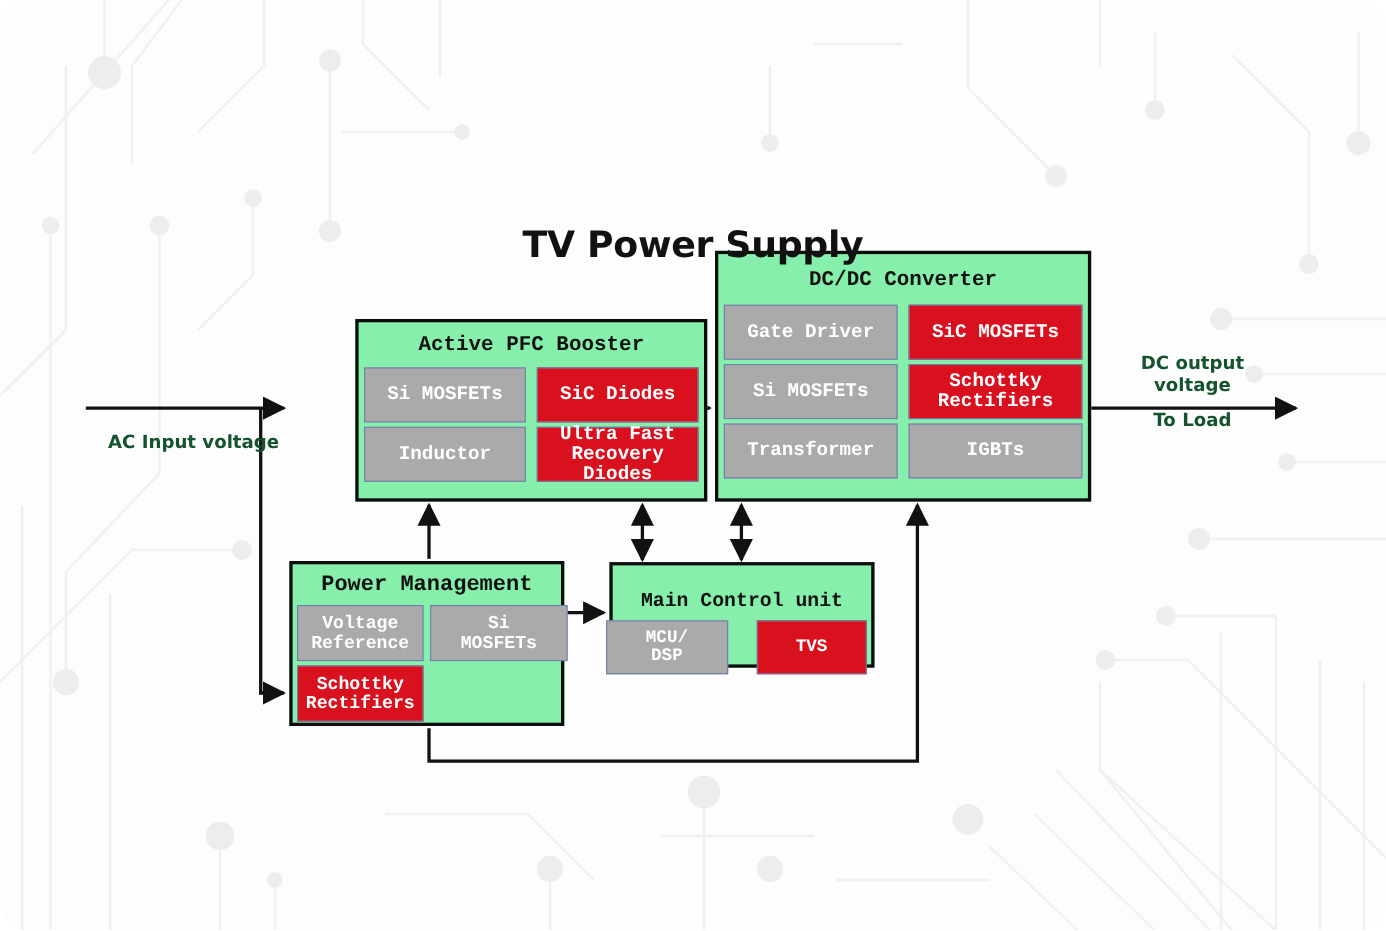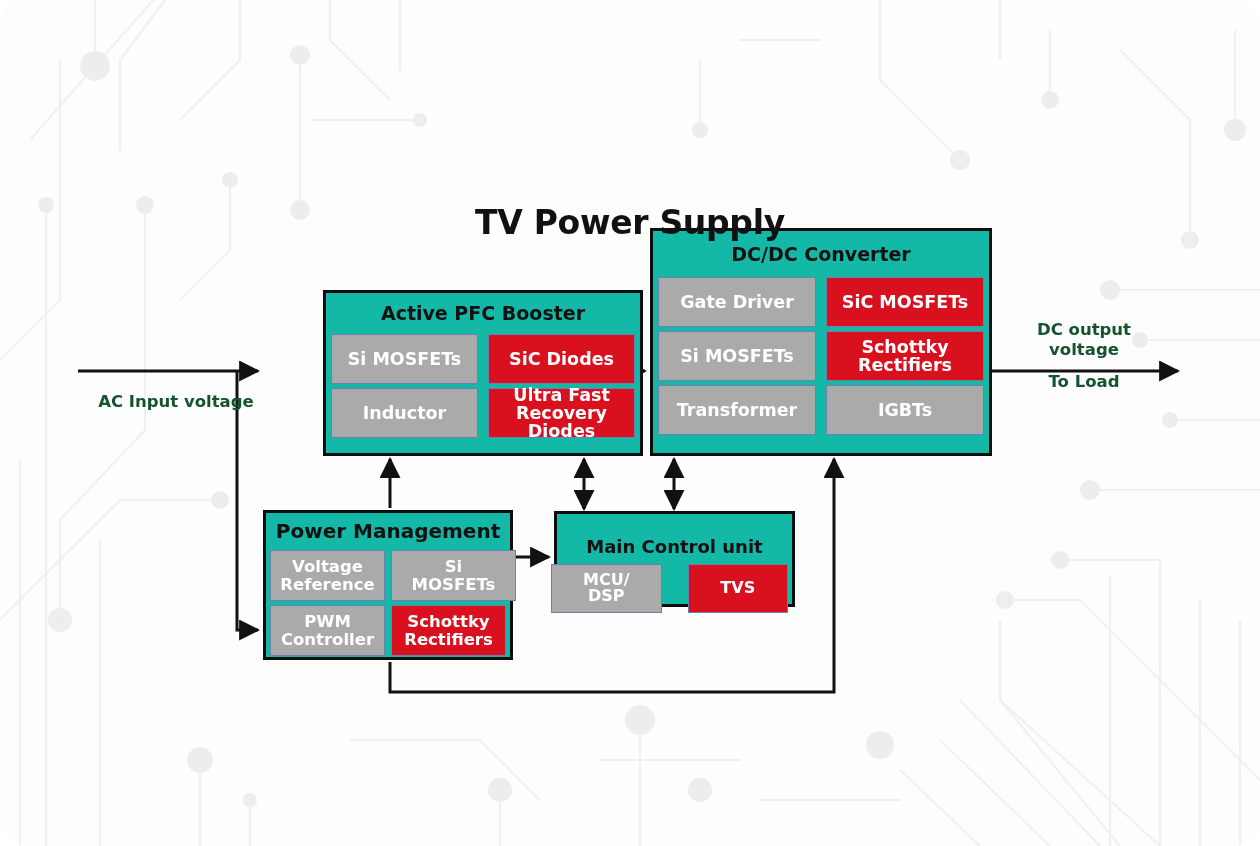--- a/index.html
+++ b/index.html
@@ -48,24 +48,25 @@
     font-weight: bold;
     letter-spacing: -0.3px;
     color: #111111;
     z-index: 3;
     margin-top: 48px;
   }
 
   
   .block {
     position: absolute;
-    background: #14b8a6;
+    background: #86efac;
     border: 3px solid #0d0d0d;
     box-sizing: border-box;
     z-index: 2;
+    font-family: Liberation Mono, monospace;
   }
   .block-title {
     text-align: center;
     font-size: 19px;
     font-weight: bold;
     color: #111111;
     line-height: 1.05;
   }
   .chip-grid {
     display: grid;
@@ -265,22 +266,20 @@
     </div>
   </div>
 
   <div class="block" id="block-pm">
     <div class="block-title">Power Management</div>
     <div class="chip-grid">
       <div class="chip gray">Voltage
 Reference</div>
       <div class="chip gray" id="chip-pm-simosfets">Si
 MOSFETs</div>
-      <div class="chip gray">PWM
-Controller</div>
       <div class="chip red">Schottky
 Rectifiers</div>
     </div>
   </div>
 
   <div class="block" id="block-mcu">
     <div class="block-title">Main Control unit</div>
     <div class="chip-grid">
       <div class="chip gray" id="chip-mcu-mcudsp">MCU/
 DSP</div>

